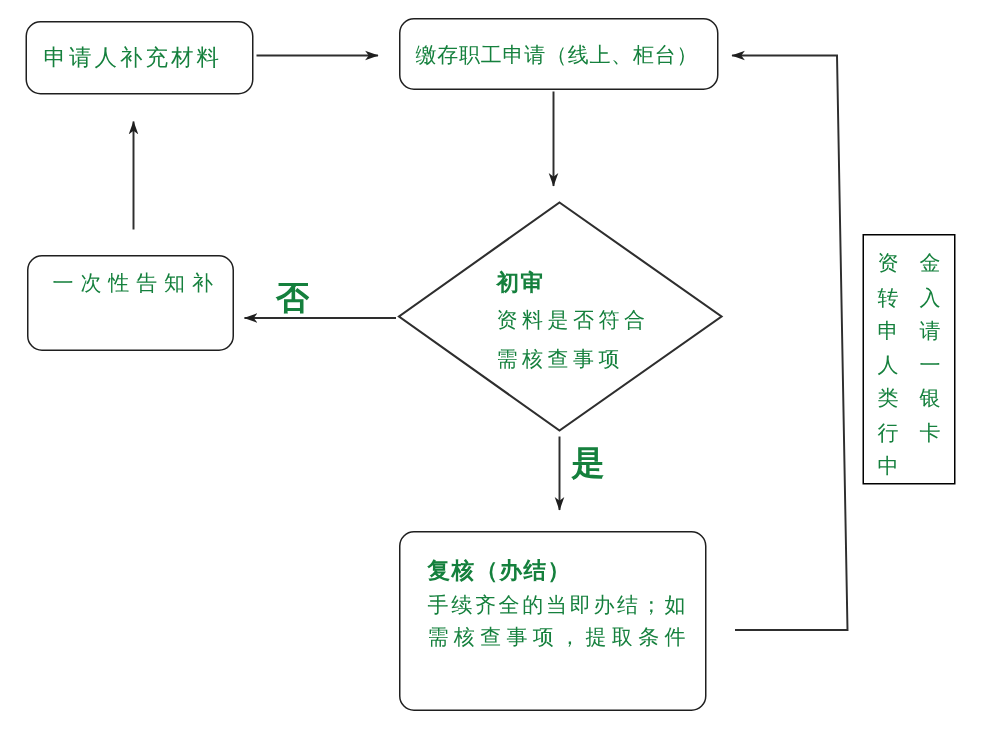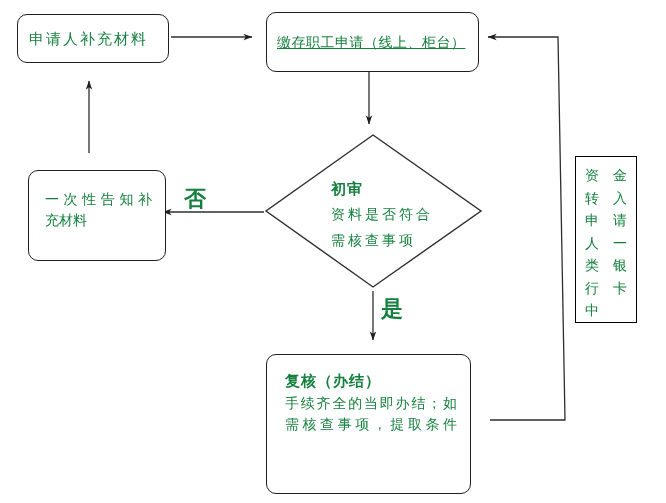--- a/index.html
+++ b/index.html
@@ -29,45 +29,44 @@
   .rounded { border-radius: 10px; }
 
   .box1 {
     left: 17px; top: 14px; width: 152px; height: 49px;
     display: flex; align-items: center;
     padding-left: 11px;
     letter-spacing: 2px;
     font-size: 15px;
   }
   .box2 {
-    left: 266px; top: 12px; width: 213px; height: 60px;
+    left: 266px; top: 12px; width: 213px; height: 48px;
     display: flex; align-items: center;
     padding-left: 10px;
     letter-spacing: 0.5px;
-    text-decoration: underline;
   }
   .box3 {
-    left: 28px; top: 170px; width: 138px; height: 91px;
-    padding: 18px 13px 0 16px;
+    left: 18px; top: 170px; width: 138px; height: 64px;
+    padding: 7px 13px 0 16px;
   }
   .box3 .line-justify {
     text-align: justify;
     text-align-last: justify;
   }
   .diamond-text {
     position: absolute;
     left: 331px; top: 176px;
     width: 128px;
     line-height: 26px;
     font-size: 14px;
   }
   .diamond-text .dhead { font-weight: bold; font-size: 15px; letter-spacing: 1px; }
   .diamond-text .dline { letter-spacing: 3px; font-family: Liberation Serif, serif; }
   .box4 {
-    left: 266px; top: 354px; width: 205px; height: 140px;
+    left: 266px; top: 354px; width: 205px; height: 120px;
     padding: 15px 13px 0 18px;
     line-height: 21.5px;
   }
   .box4 .b4head { font-weight: bold; font-size: 15px; letter-spacing: 1px; margin-bottom: 1px; }
   .box4 .jl { text-align: justify; text-align-last: justify; }
   .box5 {
     left: 575px; top: 156px; width: 62px; height: 167px;
     border: 1.2px solid #000000;
     border-radius: 0;
     padding: 7px 9px 0 9px;
@@ -115,21 +114,20 @@
   <div class="node rounded box1">
     <span>申请人补充材料</span>
   </div>
 
   <div class="node rounded box2">
     <span>缴存职工申请（线上、柜台）</span>
   </div>
 
   <div class="node rounded box3">
     <div class="line-justify">一次性告知补</div>
-    <div>充材料</div>
   </div>
 
   <div class="diamond-text">
     <div class="dhead">初审</div>
     <div class="dline">资料是否符合</div>
     <div class="dline">需核查事项</div>
   </div>
 
   <div class="node rounded box4">
     <div class="b4head">复核（办结）</div>

